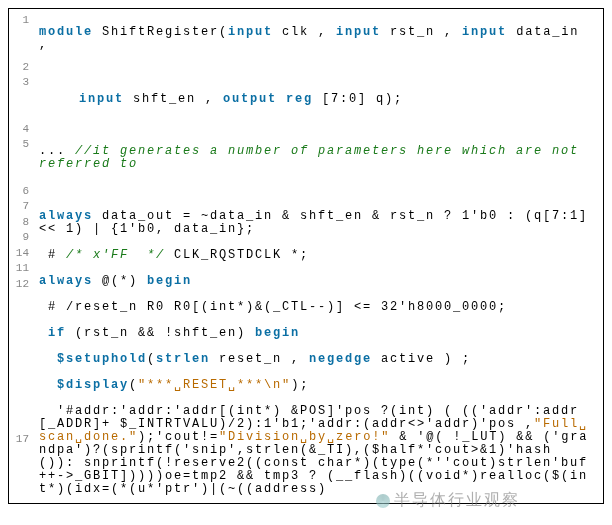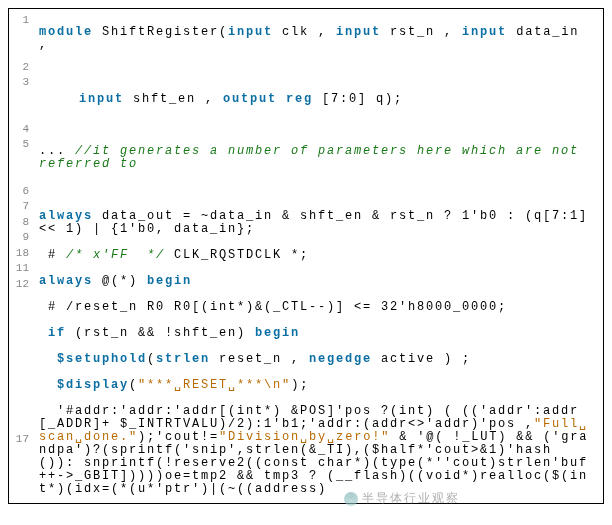--- a/index.html
+++ b/index.html
@@ -38,23 +38,23 @@
     word-break: break-all;
     letter-spacing: 1.8px;
   }
   .kw { color: #0b6fa4; font-weight: bold; }
   .cm { color: #1a7a1a; font-style: italic; }
   .str { color: #b86a00; }
   .line { display: block; }
   .cont { padding-left: 40px; display: block; margin-top: 28px; }
   .watermark {
     position: absolute;
-    left: 344px;
+    left: 376px;
     top: 490px;
-    font-size: 12px;
+    font-size: 16px;
     color: rgba(120,120,120,0.6);
     letter-spacing: 2px;
     font-family: Liberation Mono, monospace;
   }
   .logo {
     display:inline-block;
     width:14px;height:14px;
     border-radius:50%;
     background: conic-gradient(#7aa, #9cc, #7aa);
     vertical-align:middle;
@@ -72,21 +72,21 @@
     <div>2</div>
     <div>3</div>
     <div class="sp2"></div>
     <div>4</div>
     <div>5</div>
     <div class="sp2"></div>
     <div>6</div>
     <div>7</div>
     <div>8</div>
     <div>9</div>
-    <div>18</div>
+    <div>14</div>
     <div>11</div>
     <div>12</div>
     <div class="sp3"></div>
     <div>17</div>
     <div class="sp4"></div>
 
   </div>
 
   <div class="code">
 <span class="line"><span class="kw">module</span><span> ShiftRegister(</span><span class="kw">input</span><span> clk , </span><span class="kw">input</span><span> rst_n , </span><span class="kw">input</span><span> data_in ,</span></span>

